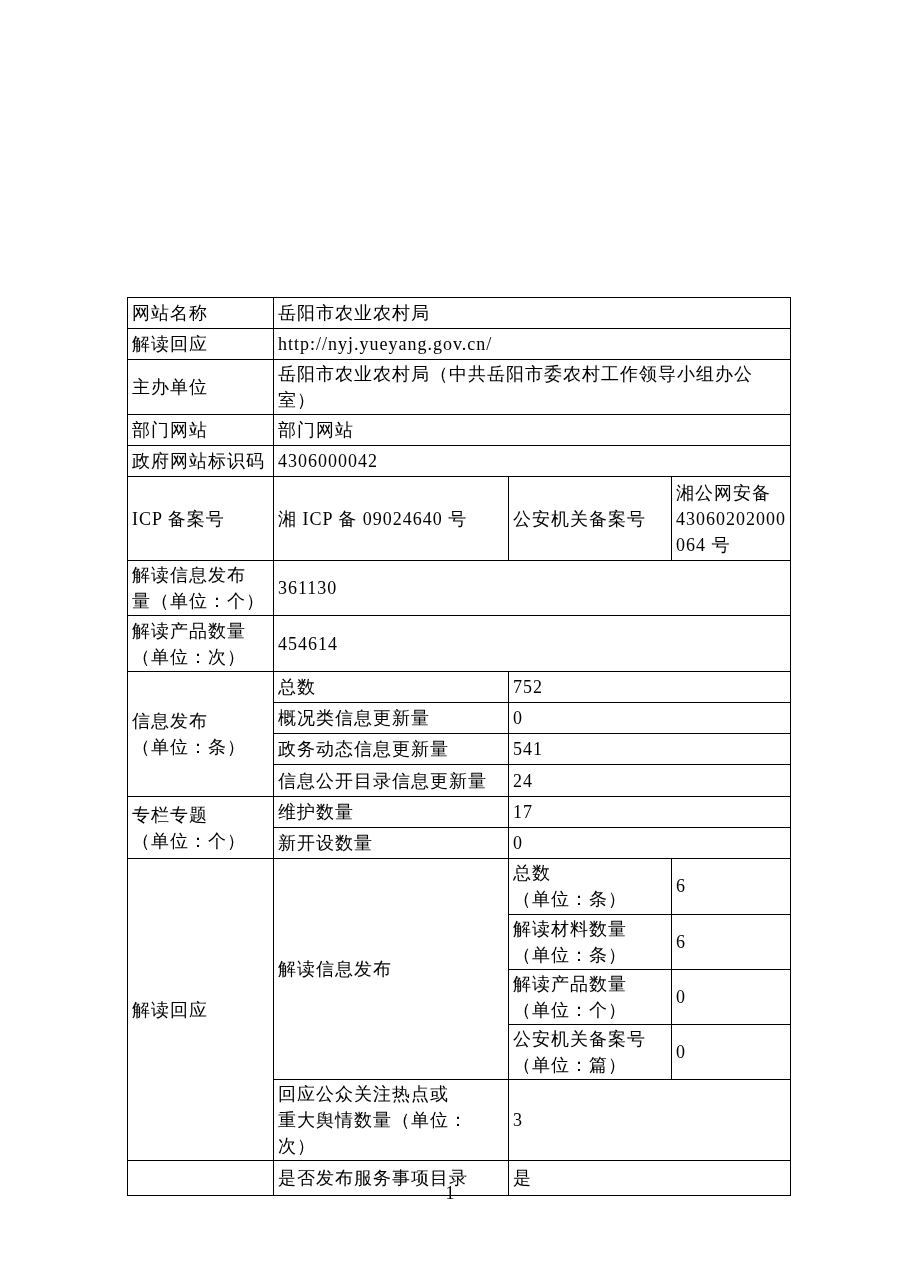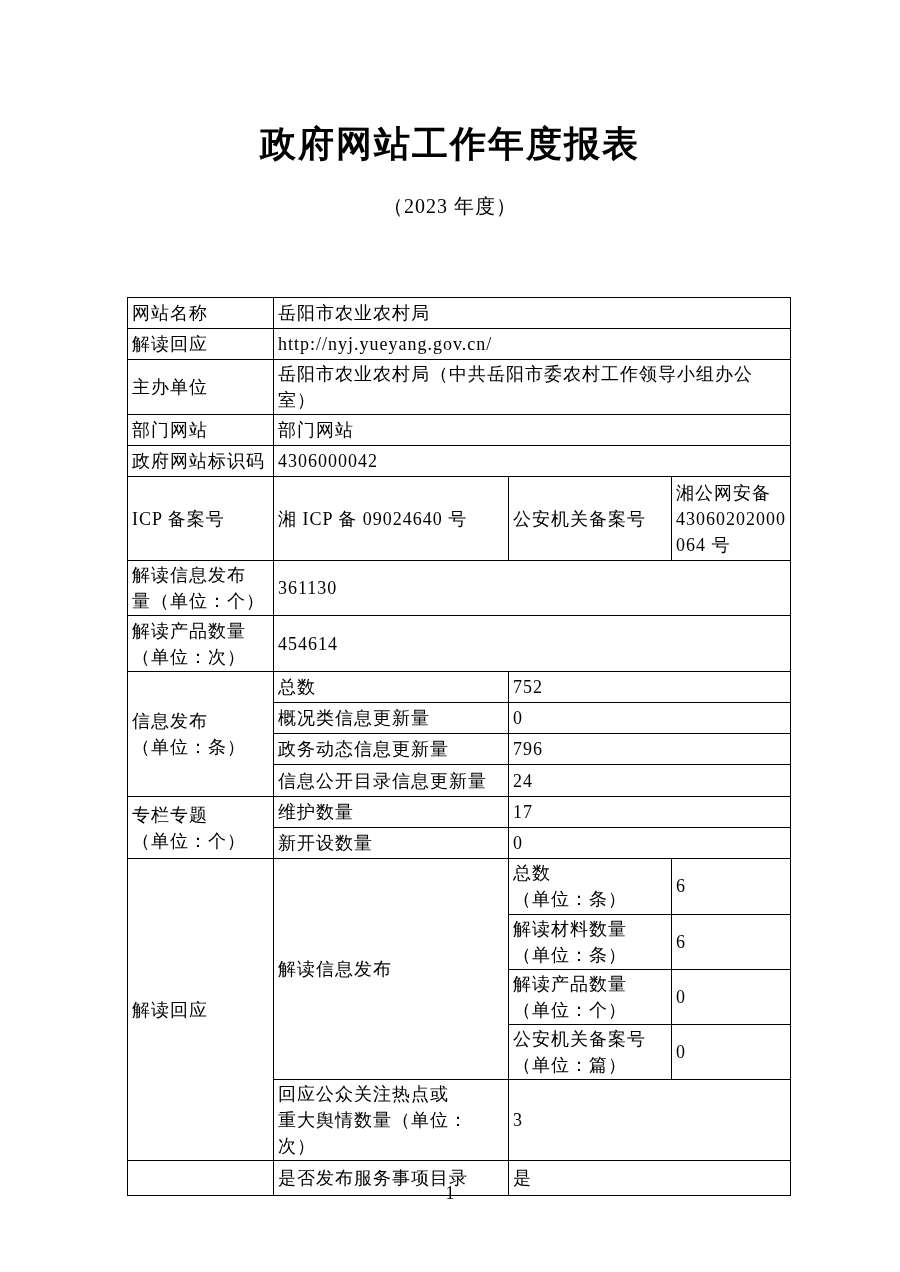--- a/index.html
+++ b/index.html
@@ -47,22 +47,20 @@
   .page-number{
     position:absolute;top:1183px;left:0;width:900px;
     text-align:center;font-size:18px;
   }
 </style>
 </head>
 <body>
 
 <div class="page">
 
-  <div class="doc-title">政府网站工作年度报表</div>
-  <div class="doc-subtitle">（2023 年度）</div>
 
   <table class="report">
     <colgroup>
       <col style="width:146px">
         <col style="width:235px">
         <col style="width:163px">
         <col style="width:119px">
     </colgroup>
     <tbody>
       <tr class="h31">
@@ -109,21 +107,21 @@
 （单位：条）</td>
         <td>总数</td>
         <td colspan="2">752</td>
       </tr>
       <tr class="h31">
         <td>概况类信息更新量</td>
         <td colspan="2">0</td>
       </tr>
       <tr class="h31">
         <td>政务动态信息更新量</td>
-        <td colspan="2">796</td>
+        <td colspan="2">541</td>
       </tr>
       <tr class="h32">
         <td>信息公开目录信息更新量</td>
         <td colspan="2">24</td>
       </tr>
 
       <tr class="h31">
         <td rowspan="2">专栏专题
 （单位：个）</td>
         <td>维护数量</td>

